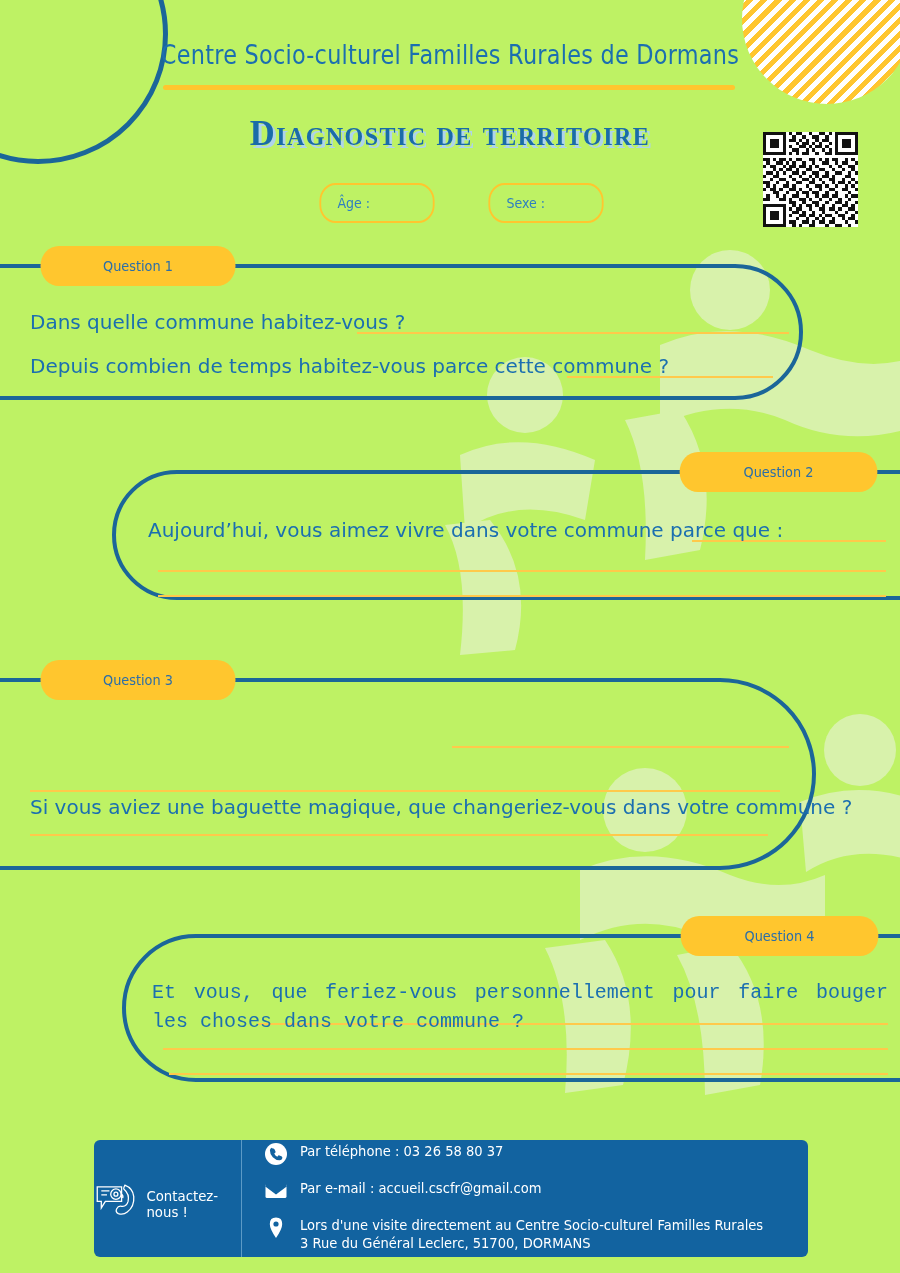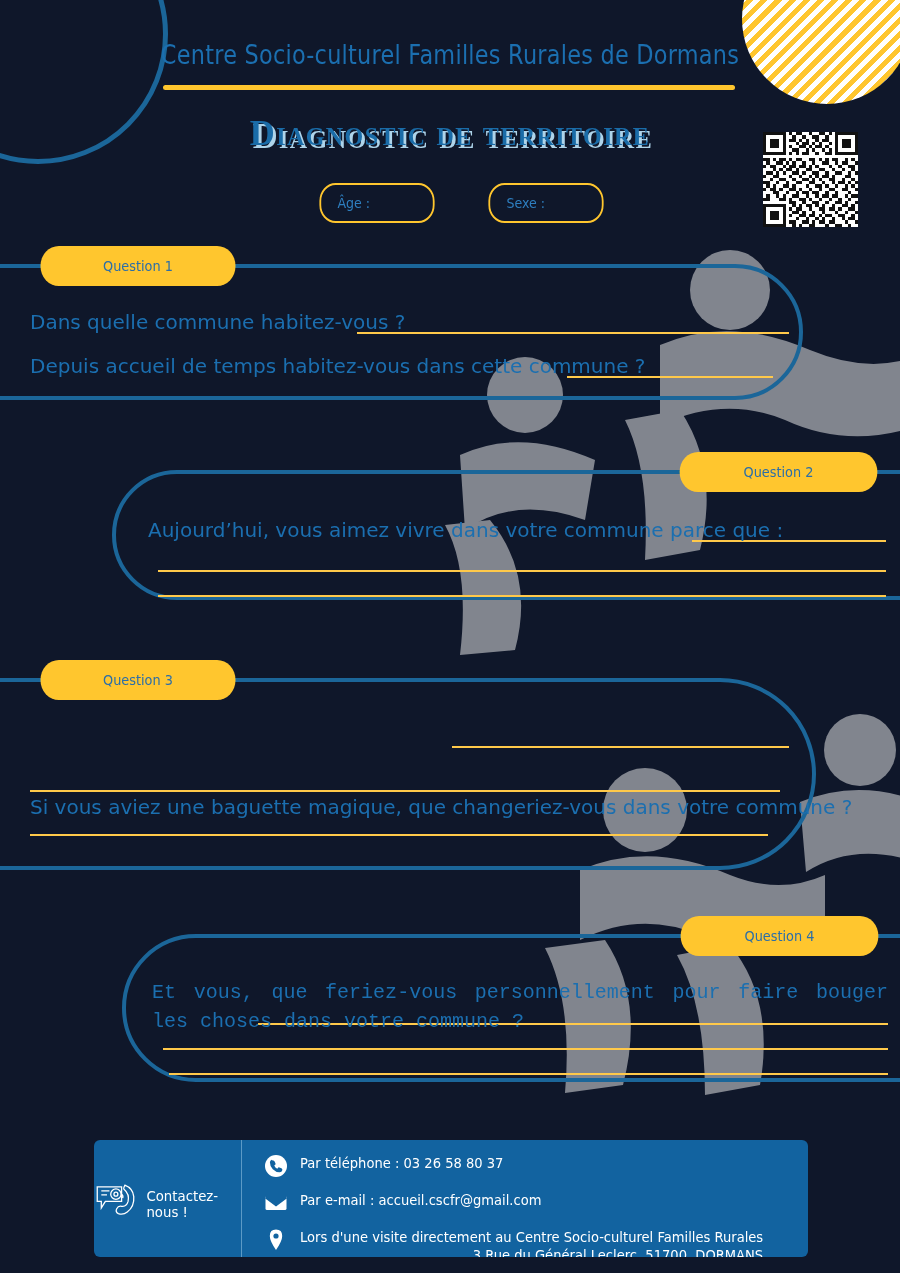--- a/index.html
+++ b/index.html
@@ -3,21 +3,21 @@
 <meta charset="utf-8">
 <style>
   html,body{margin:0;padding:0;}
   body{
     width:900px;height:1273px;
     background:#ffffff;
     font-family:"Liberation Sans",sans-serif;
     overflow:hidden;
     position:relative;
   }
-  .page{position:relative;width:900px;height:1273px;overflow:hidden;background:#0f172a;}
+  .page{position:relative;width:900px;height:1273px;overflow:hidden;background:#bef264;}
 
   
   .corner-arc{
     position:absolute;left:-92px;top:-96px;width:250px;height:250px;
     border:5px solid #1b6699;border-radius:50%;
     background:transparent;
   }
   .stripe-circle{
     position:absolute;right:-12px;top:-66px;width:170px;height:170px;border-radius:50%;
     background:repeating-linear-gradient(135deg,#ffc62e 0 5px,#ffffff 5px 10px);
@@ -82,21 +82,21 @@
     display:flex;
   }
   .footer-left{
     width:147px;display:flex;flex-direction:row;align-items:center;
     justify-content:center;color:#fff;border-right:1px solid #5c9ac6;
   }
   .footer-left .caption{
     font-size:14px;margin-top:10px;font-family:"DejaVu Sans",sans-serif;
     transform:scaleX(.95);
   }
-  .footer-right{flex:1;padding:14px 0 0 22px;color:#fff;text-align:right;}
+  .footer-right{flex:1;padding:2px 0 0 22px;color:#fff;}
   .f-row{display:flex;align-items:flex-start;margin-bottom:13px;}
   .f-row:last-child{margin-bottom:11px;}
   .f-ico{width:24px;height:24px;flex:0 0 24px;margin-right:12px;}
   .f-txt{font-size:13.5px;line-height:1.35;font-family:"DejaVu Sans",sans-serif;
          transform:scaleX(.97);transform-origin:left center;}
 </style>
 </head>
 <body>
 
 <div class="page">
@@ -371,21 +371,21 @@
 
   <div class="qblock" style="left:0;top:252px;width:900px;height:160px;">
     <svg class="qshape" viewBox="0 0 900 160" preserveAspectRatio="none">
       <path d="M0 14 H735 A66 66 0 0 1 735 146 H0" fill="none" stroke="#1b6699" stroke-width="4"></path>
     </svg>
     <div class="qlabel" style="left:32px;top:-6px;width:212px;">
       <span>Question 1</span>
     </div>
     <div class="qtext" style="left:30px;top:56px;">Dans quelle commune habitez-vous ?</div>
     <div class="wline" style="left:357px;top:80px;width:432px;"></div>
-    <div class="qtext" style="left:30px;top:100px;">Depuis accueil de temps habitez-vous dans cette commune ?</div>
+    <div class="qtext" style="left:30px;top:100px;">Depuis combien de temps habitez-vous parce cette commune ?</div>
     <div class="wline" style="left:567px;top:124px;width:206px;"></div>
   </div>
 
   <div class="qblock" style="left:12px;top:455px;width:900px;height:155px;">
     <svg class="qshape" viewBox="0 0 900 155" preserveAspectRatio="none">
       <path d="M900 17 H165 A63 63 0 0 0 165 143 H900" fill="none" stroke="#1b6699" stroke-width="4"></path>
     </svg>
     <div class="qlabel" style="left:659px;top:-3px;width:215px;">
       <span>Question 2</span>
     </div>

